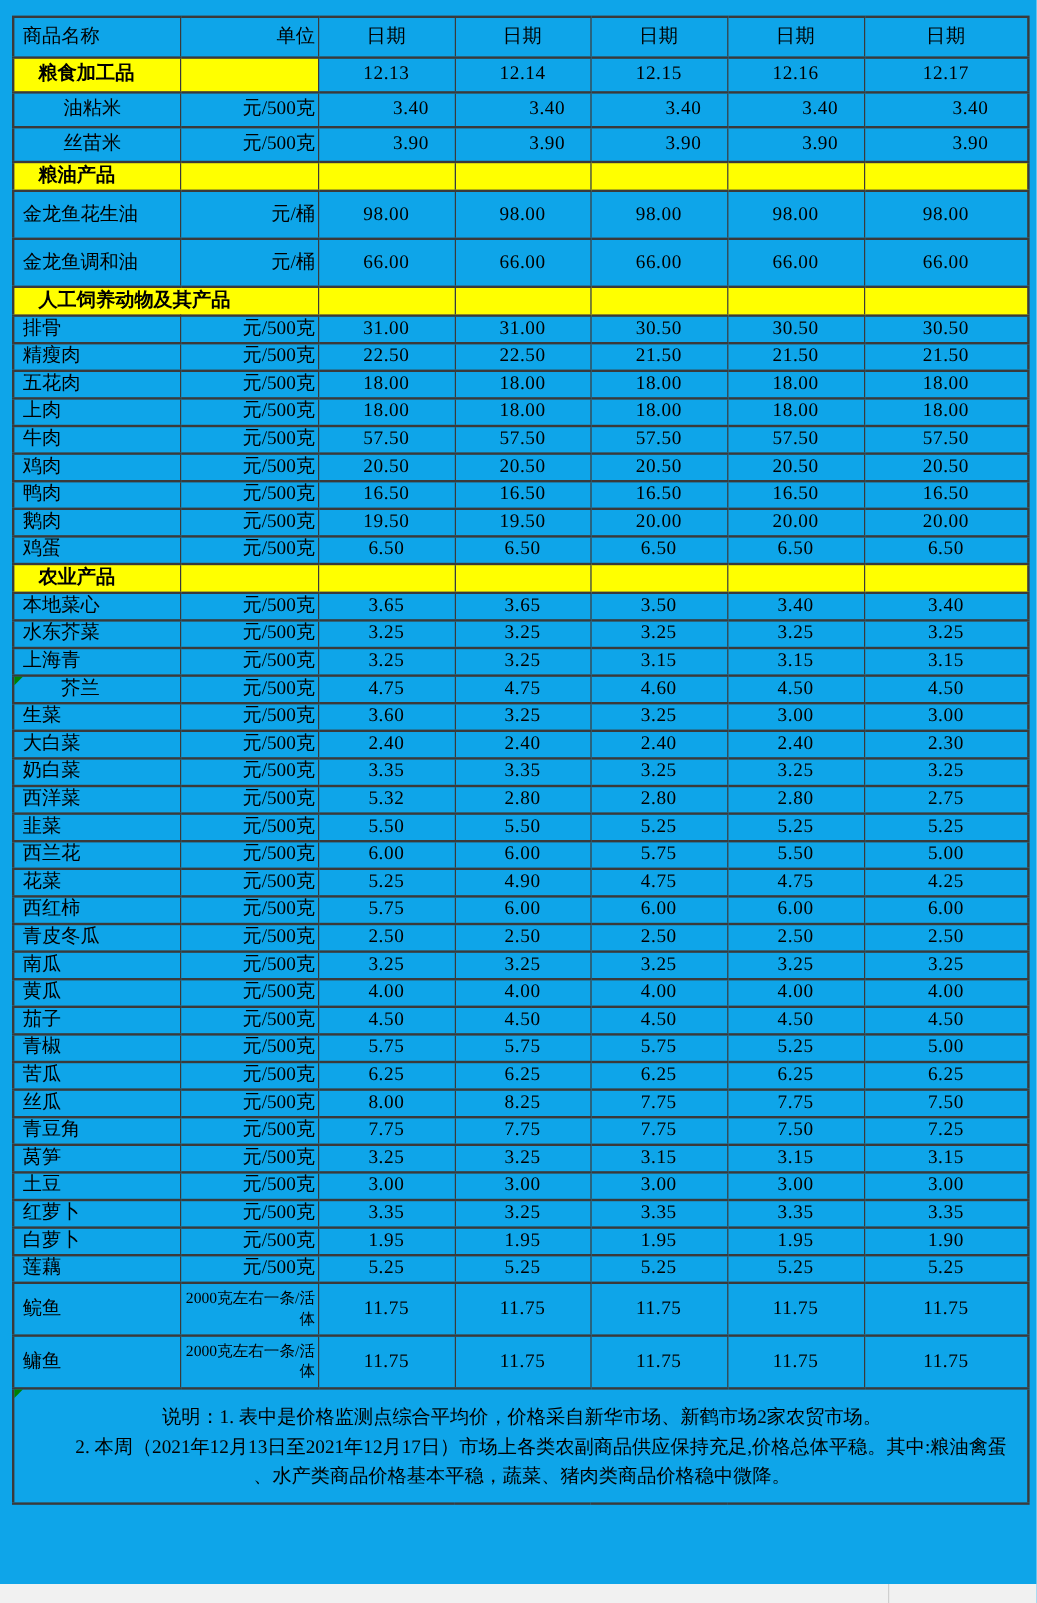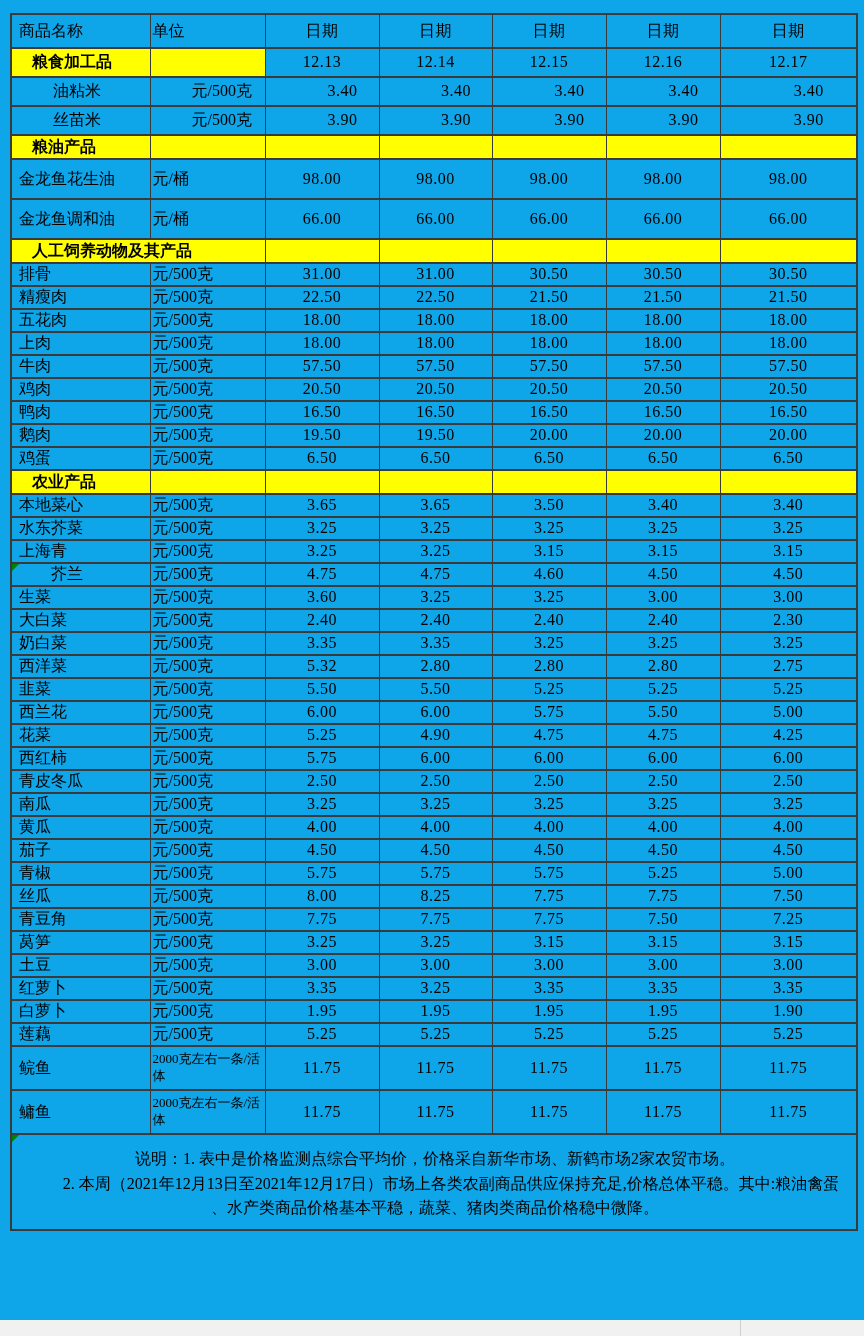--- a/index.html
+++ b/index.html
@@ -29,21 +29,21 @@
     border-top:2px solid var(--bd);
     border-bottom:2px solid var(--bd);
     border-left:1px solid var(--bd);
     border-right:1px solid var(--bd);
     font-size:16px;
     color:#000;
     vertical-align:middle;
     line-height:1.15;
   }
   .c-name { text-align:left; padding:0 3px 0 7px; white-space:nowrap; overflow:visible; }
-  .c-unit { text-align:left; padding:0 2px;margin-left:40px; }
+  .c-unit { text-align:right; padding:0 2px;margin-left:40px; }
   .c-val  { text-align:center; letter-spacing:0.5px; }
   .c-yellow { background:var(--hl);padding-left:20px; }
   .c-bold { font-weight:bold; }
   .r-header td { height:34px; }
   .r-section_dates td { height:29px; }
   .r-item_lg td { height:29px;padding-left:41px; }
   .r-section td, .r-section_wide td { height:24px; }
   .r-item_md td { height:40px; }
   .r-item td { height:23px; }
   .r-fish td { height:44px; }
@@ -396,20 +396,29 @@
           <tr class="r-item">
             <td class="c-name">青椒</td>
             <td class="c-unit">元/500克</td>
             <td class="c-val">5.75</td>
             <td class="c-val">5.75</td>
             <td class="c-val">5.75</td>
             <td class="c-val">5.25</td>
             <td class="c-val">5.00</td>
           </tr>
           <tr class="r-item">
+            <td class="c-name">苦瓜</td>
+            <td class="c-unit">元/500克</td>
+            <td class="c-val">6.25</td>
+            <td class="c-val">6.25</td>
+            <td class="c-val">6.25</td>
+            <td class="c-val">6.25</td>
+            <td class="c-val">6.25</td>
+          </tr>
+          <tr class="r-item">
             <td class="c-name">丝瓜</td>
             <td class="c-unit">元/500克</td>
             <td class="c-val">8.00</td>
             <td class="c-val">8.25</td>
             <td class="c-val">7.75</td>
             <td class="c-val">7.75</td>
             <td class="c-val">7.50</td>
           </tr>
           <tr class="r-item">
             <td class="c-name">青豆角</td>

